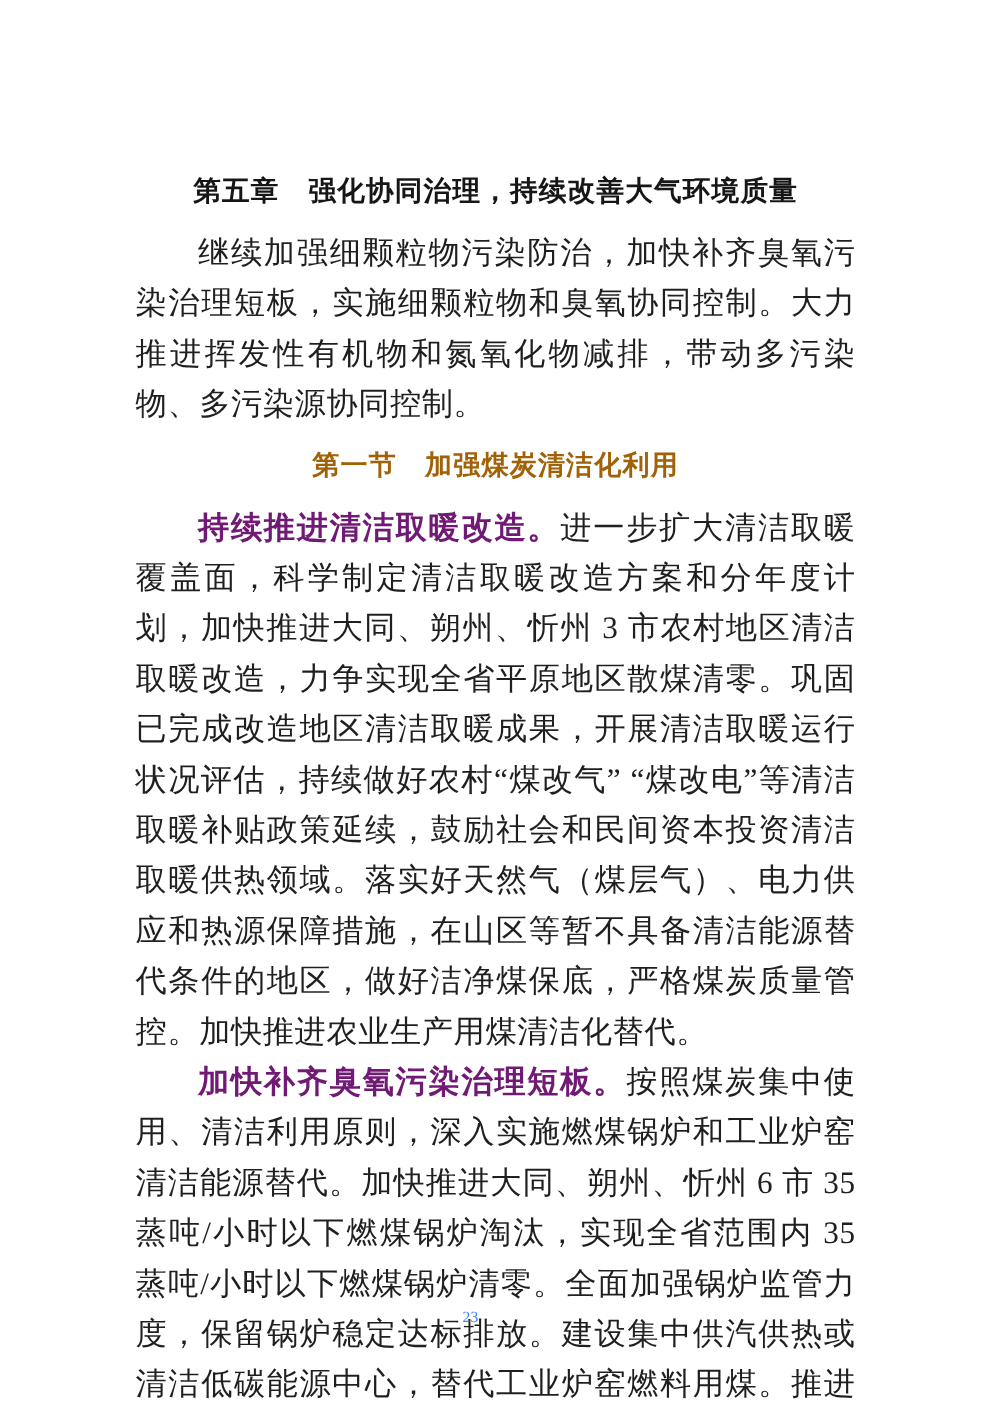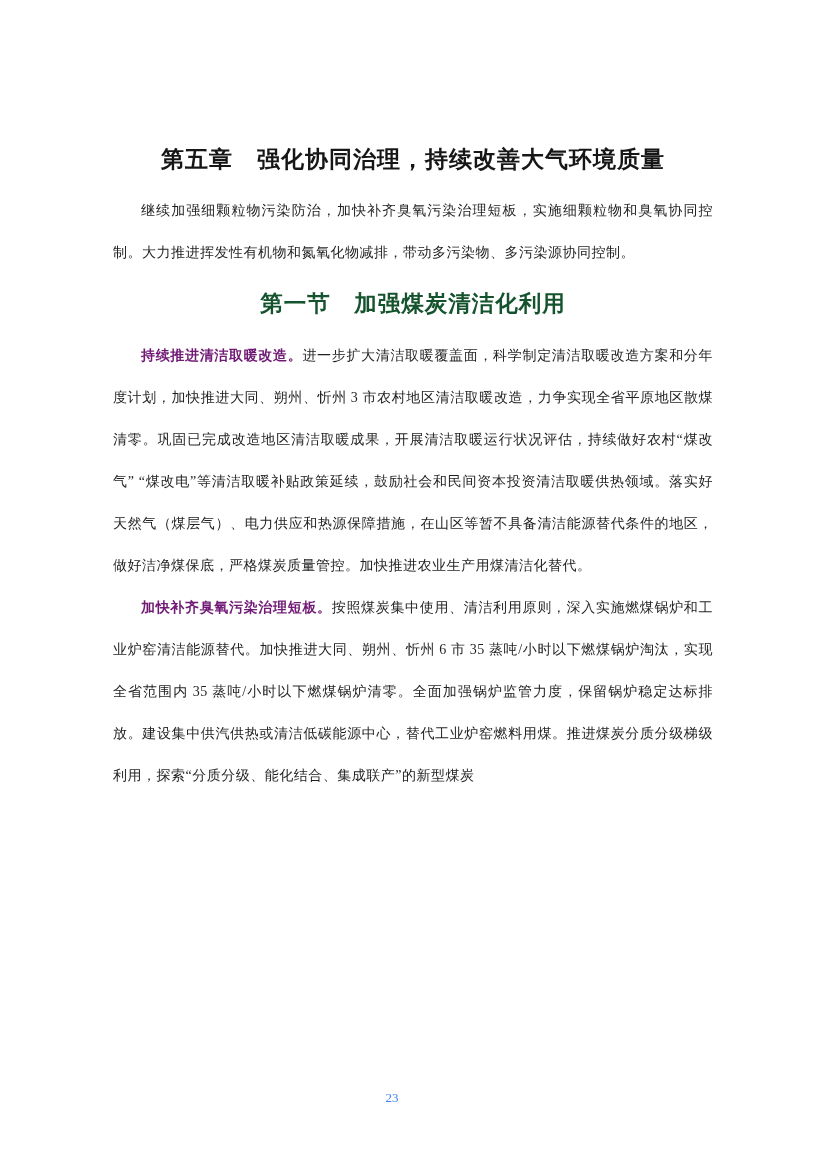--- a/index.html
+++ b/index.html
@@ -25,36 +25,36 @@
     font-weight: bold;
     font-size: 23px;
     line-height: 42px;
     text-align: center;
     color: #161616;
     margin: 0 0 10px 0;
     letter-spacing: 1px;
   }
   .para {
     font-family: "Liberation Serif", serif;
-    font-size: 14px;
+    font-size: 26px;
     line-height: 42px;
     color: #1f1f1f;
     text-align: justify;
     text-justify: inter-character;
     text-indent: 2em;
     margin: 0;
     letter-spacing: 0.5px;
   }
   .section-title {
     font-family: "Liberation Serif", serif;
     font-weight: bold;
     font-size: 22.5px;
     line-height: 42px;
     text-align: center;
-    color: #14532d;
+    color: #a16207;
     margin: 9px 0 10px 0;
     letter-spacing: 1px;
   }
   .lead {
     font-weight: bold;
     color: #701a75;
   }
   .page-number {
     position: absolute;
     left: 0;

